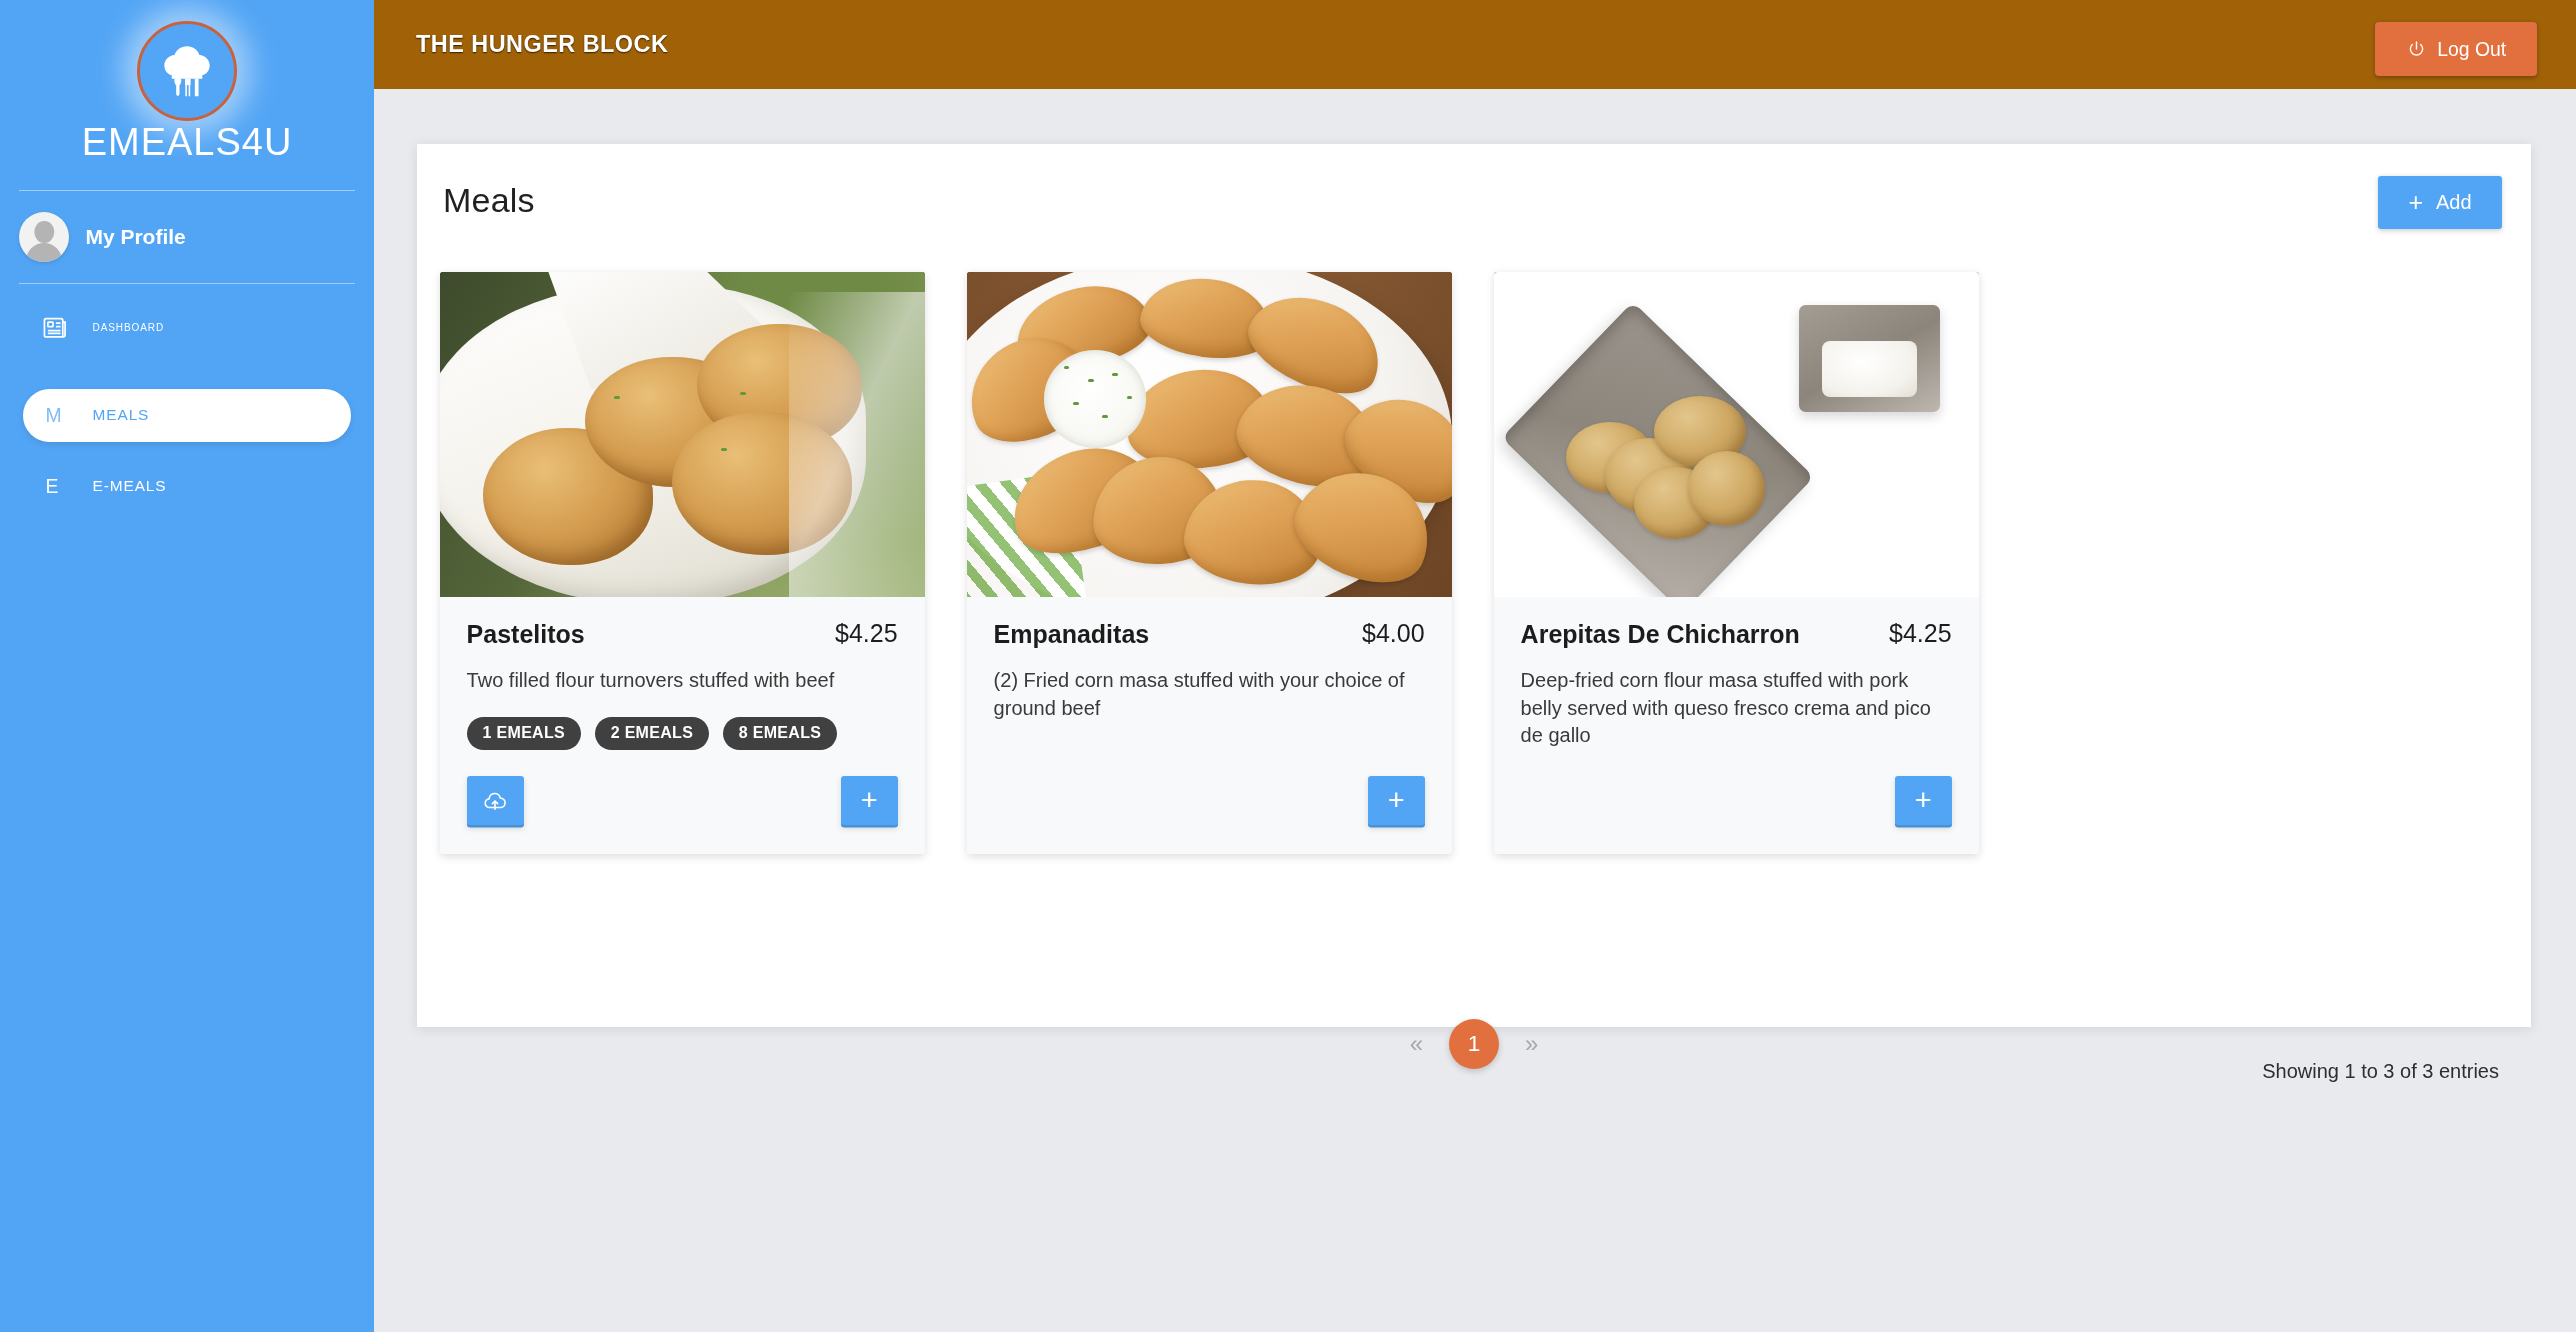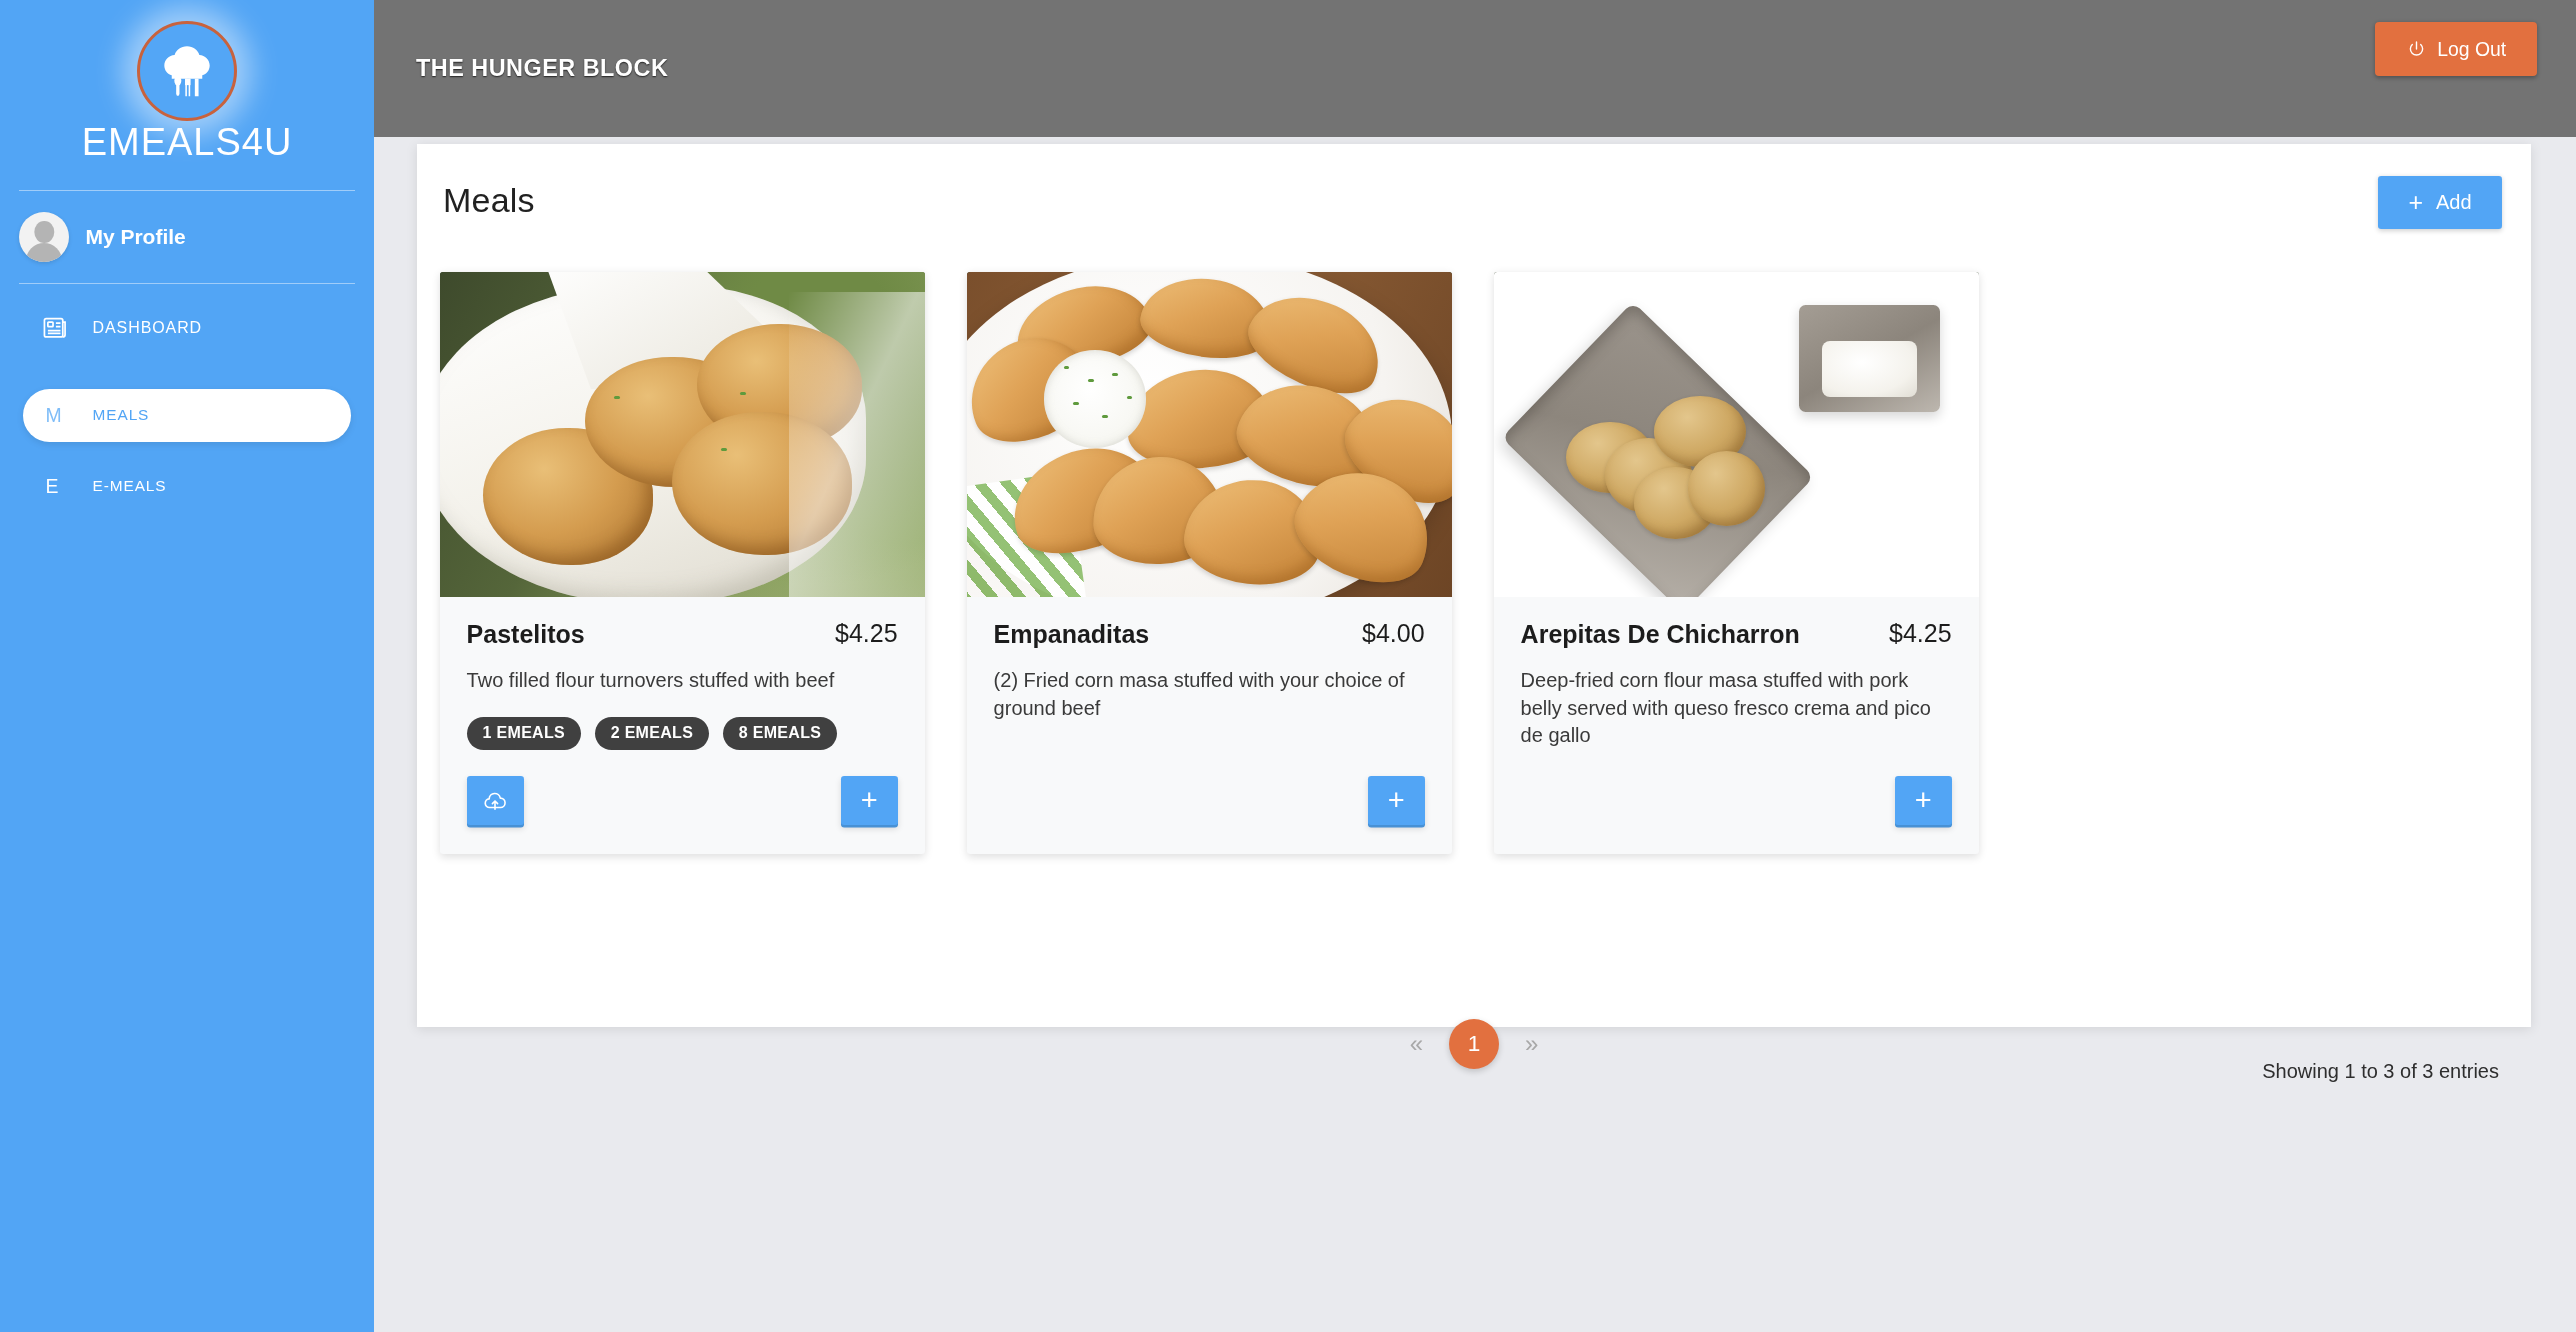--- a/index.html
+++ b/index.html
@@ -70,21 +70,21 @@
     font-size: 21px; font-weight: bold;
   }
   .nav { margin-top: 19.4px; }
   .nav-item {
     display: flex; align-items: center;
     height: 50px;
     margin: 0 22.6px;
     padding-left: 18px;
     border-radius: 29px;
     color: #ffffff;
-    font-size: 16px;
+    font-size: 10px;
     letter-spacing: 0.9px;
     cursor: pointer;
   }
   .nav-item.group-open { background: rgba(255,255,255,0.17); }
   .nav-icon { width: 39px; flex: none; display:flex; align-items:center; }
   .nav-icon svg { width: 27.5px; height: 27.5px; display:block; }
   .nav-label { flex: 1; padding-left: 13px; }
   .caret {
     width: 0; height: 0; margin-right: 14.6px;
     border-left: 9px solid transparent;
@@ -104,22 +104,22 @@
     background: #ffffff; color: #52a5f5;
     box-shadow: 0 2.4px 7.3px rgba(0,0,0,0.10);
   }
   .subnav-mark { width: 39px; flex:none; font-size: 19.4px; padding-left: 4.9px; }
   .subnav-item.active .subnav-mark { color: #7fbdf8; }
   .subnav-label { padding-left: 13px; }
 
   
   .topbar {
     position: absolute; left: 374px; top: 0;
-    width: 2202px; height: 137px;
-    background: #737373;
+    width: 2202px; height: 89px;
+    background: #a16207;
     display: flex; align-items: center;
     z-index: 3;
   }
   .topbar-title {
     margin-left: 42px;
     color: #ffffff;
     font-size: 23.4px; font-weight: bold;
     letter-spacing: 0.5px;
     text-shadow: 0 0.8px 1.6px rgba(0,0,0,0.7);
   }

